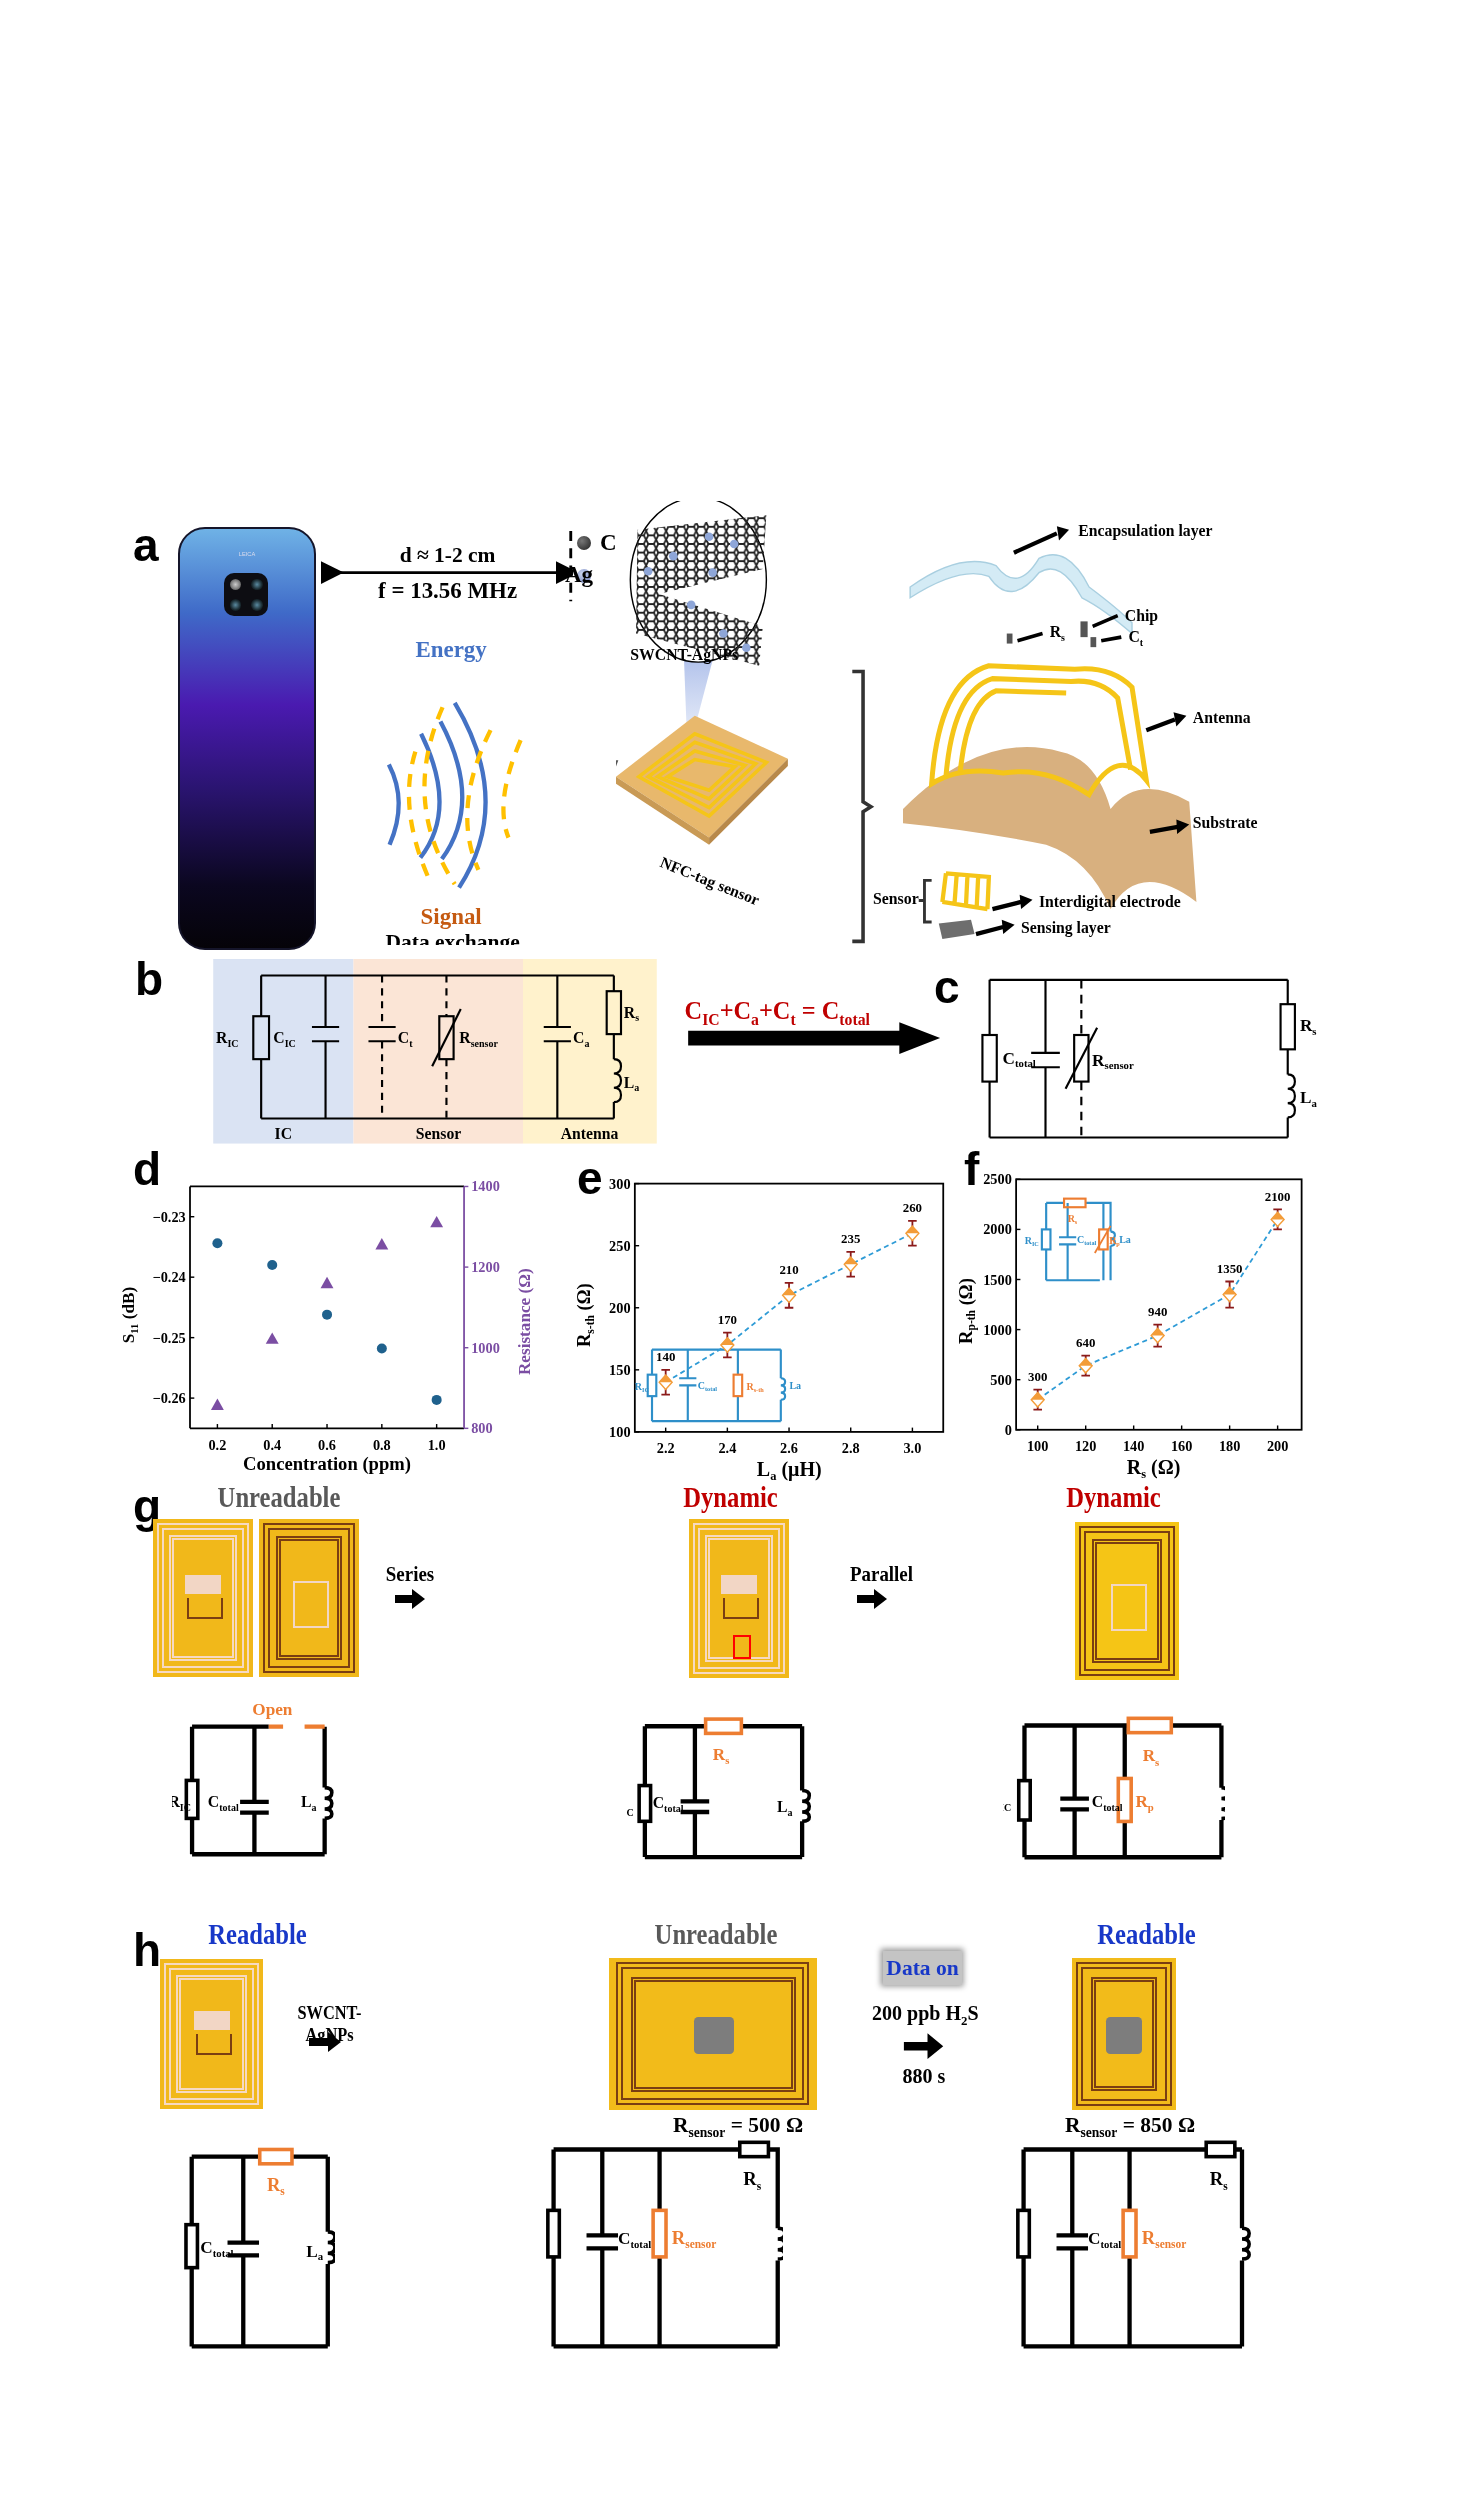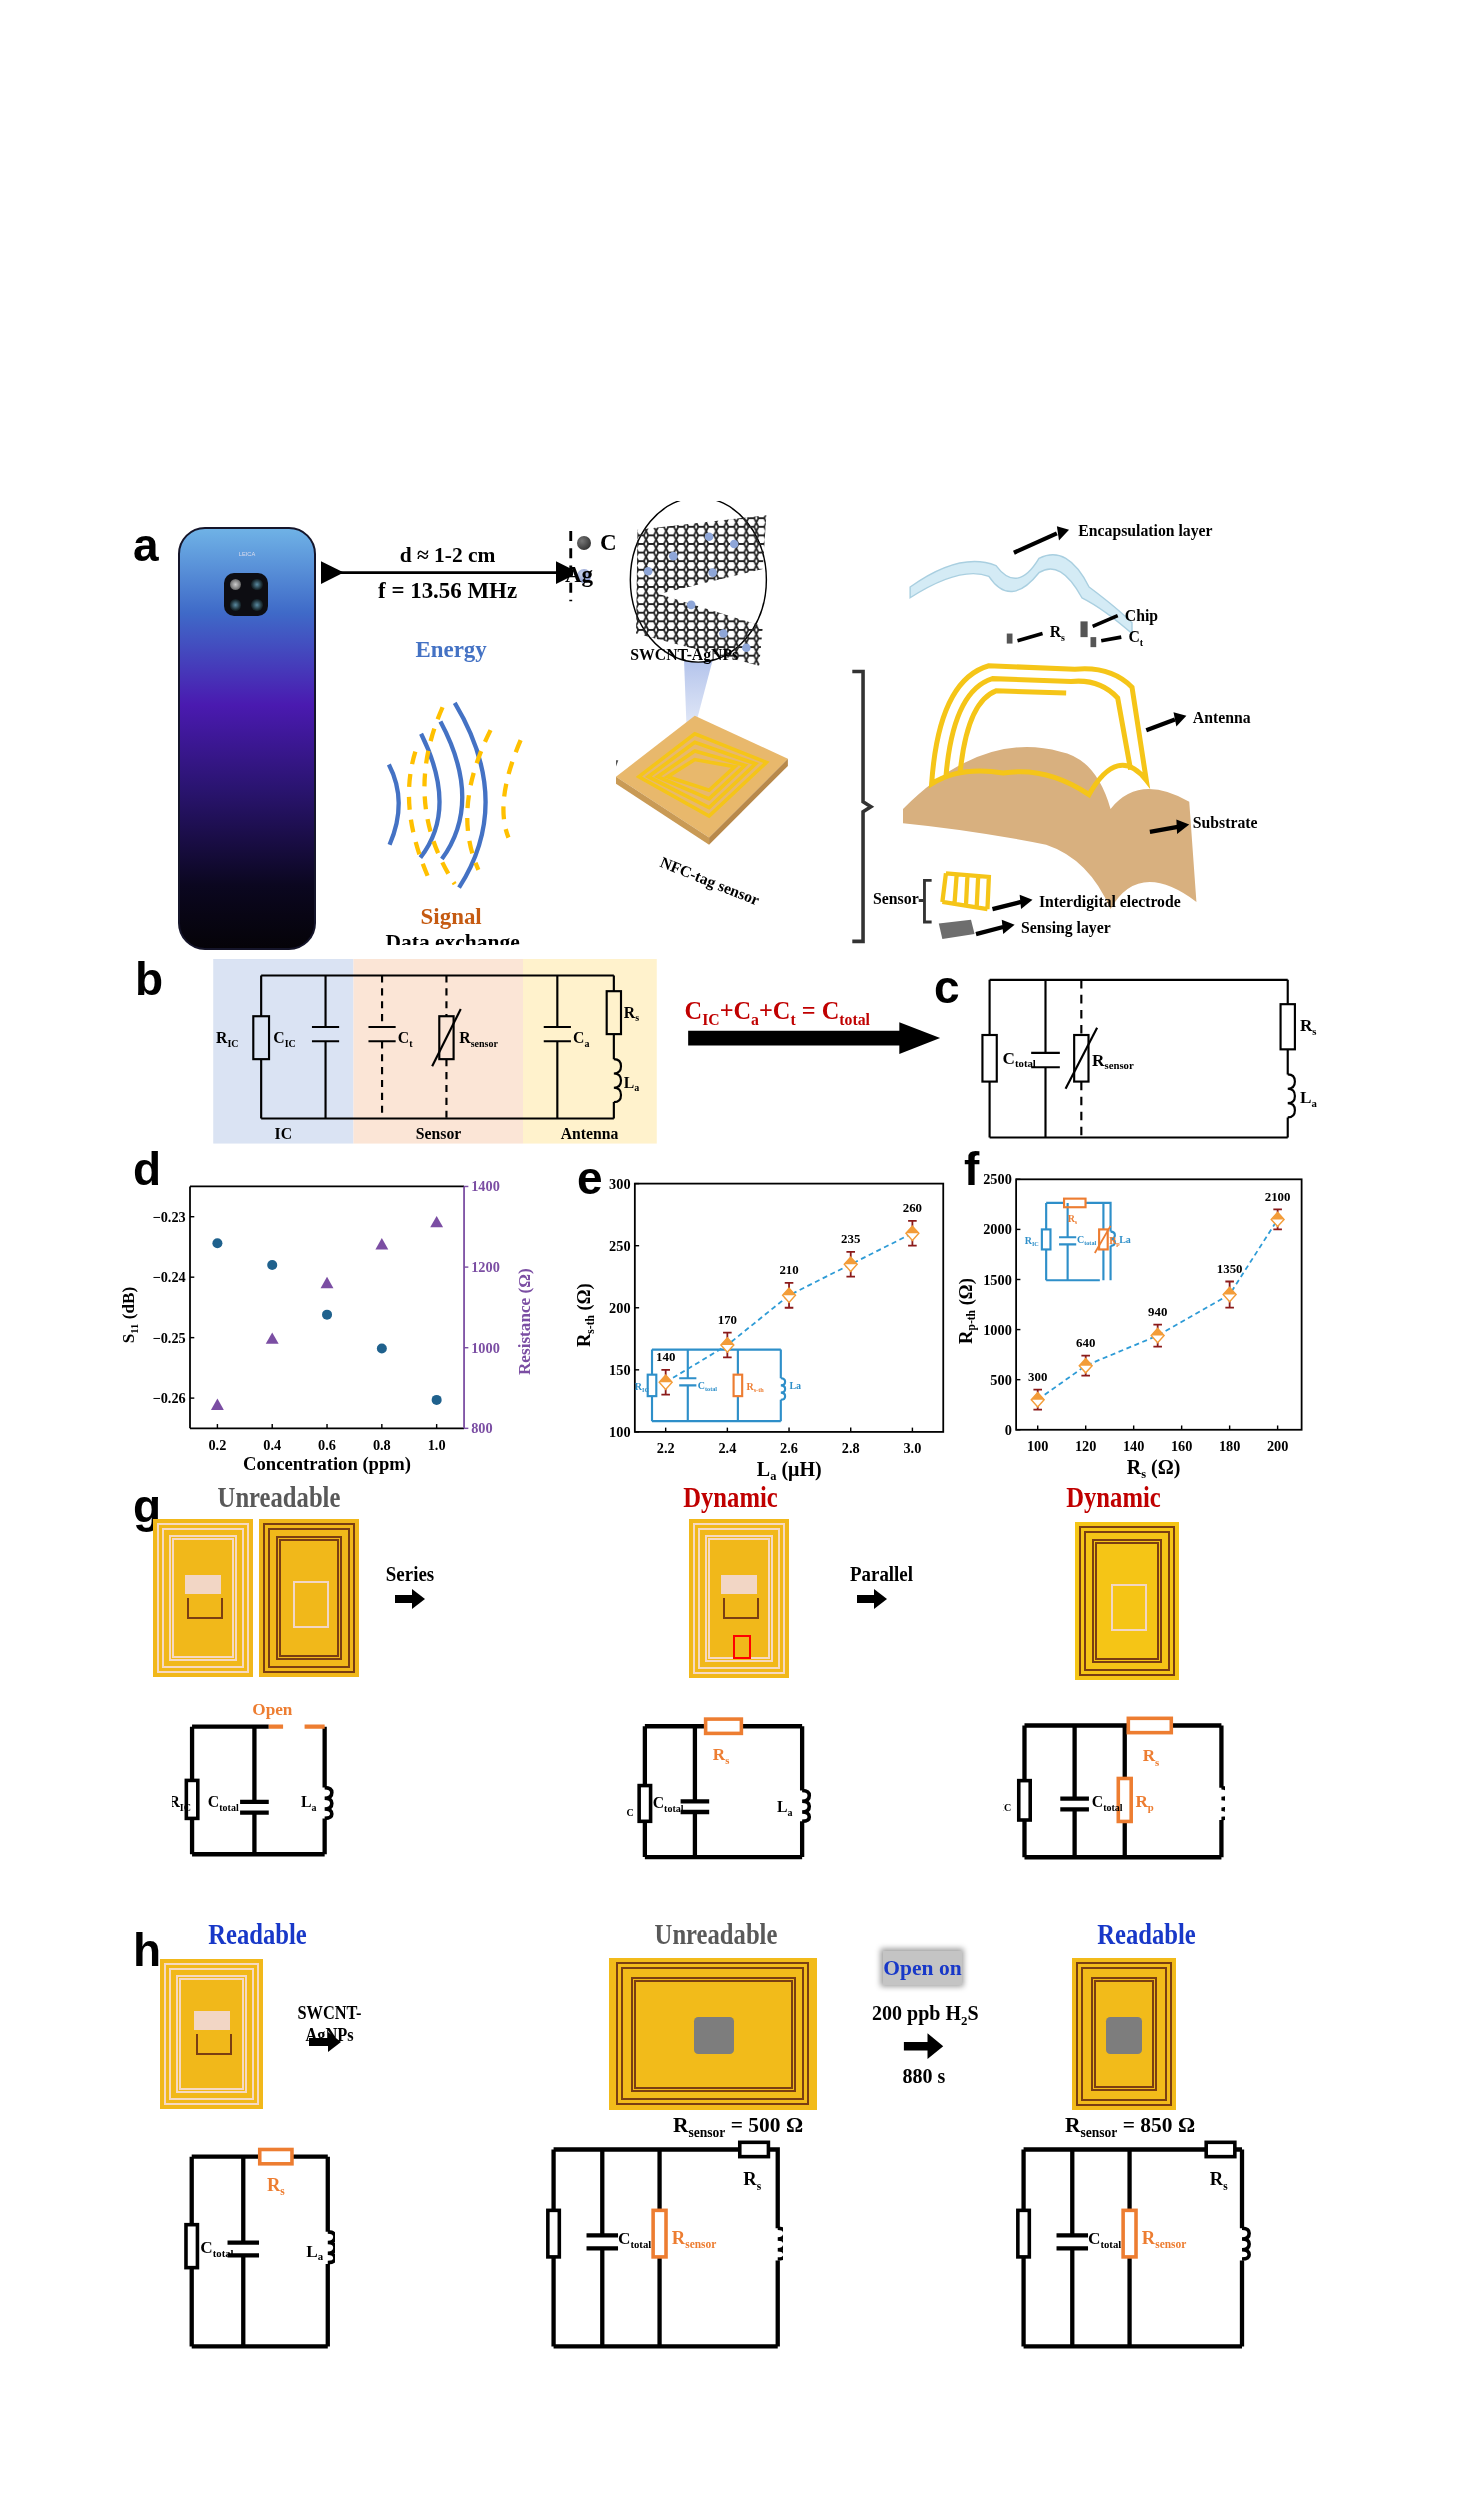--- a/index.html
+++ b/index.html
@@ -485,21 +485,21 @@
 <div class="abs" style="left:309px;top:2042px;">
   <div style="position:absolute;left:0;top:-4.3px;width:20px;height:8.6px;background:#000;"></div>
   <div style="position:absolute;left:18.6px;top:-10px;border-left:13px solid #000;border-top:10px solid transparent;border-bottom:10px solid transparent;"></div>
 </div>
 <div class="photo" style="left:609px;top:1958px;width:208px;height:152px;background:#f2bb1a;">
   <div class="coil" style="left:0;top:0;width:104px;height:152px;"></div>
   <div class="coil" style="left:4.3px;top:4.3px;width:193px;height:143px;border:7.2px double #7a3e12;left:7.2px;"></div>
   <div class="coil" style="left:21.5px;top:18.6px;width:165px;height:115px;border:5.7px double #7a3e12;"></div>
   <div class="abs" style="left:85px;top:59px;width:40px;height:37px;background:#7d7d7d;border-radius:4.3px;"></div>
 </div>
-<div class="turnon">Open on</div>
+<div class="turnon">Data on</div>
 <svg class="abs" style="left:870px;top:1999px;" width="115" height="93" viewBox="0 0 160 130">
   <text x="77" y="30" font-size="28" text-anchor="middle"><tspan>200 ppb H</tspan><tspan font-size="18" dy="6">2</tspan><tspan dy="-6">S</tspan></text>
   <path d="M47,60 L80,60 L80,48 L102,66 L80,84 L80,72 L47,72 Z" fill="#000"></path>
   <text x="75" y="118" font-size="28" text-anchor="middle">880 s</text>
 </svg>
 <div class="photo" style="left:1072px;top:1958px;width:104px;height:152px;background:#f2bb1a;">
   <div class="coil" style="left:4.3px;top:4.3px;right:4.3px;bottom:4.3px;border:7.2px double #7a3e12;"></div>
   <div class="coil" style="left:18.6px;top:18.6px;right:18.6px;bottom:18.6px;border:5.7px double #7a3e12;"></div>
   <div class="abs" style="left:34px;top:59px;width:36px;height:37px;background:#7d7d7d;border-radius:4.3px;"></div>
 </div>

